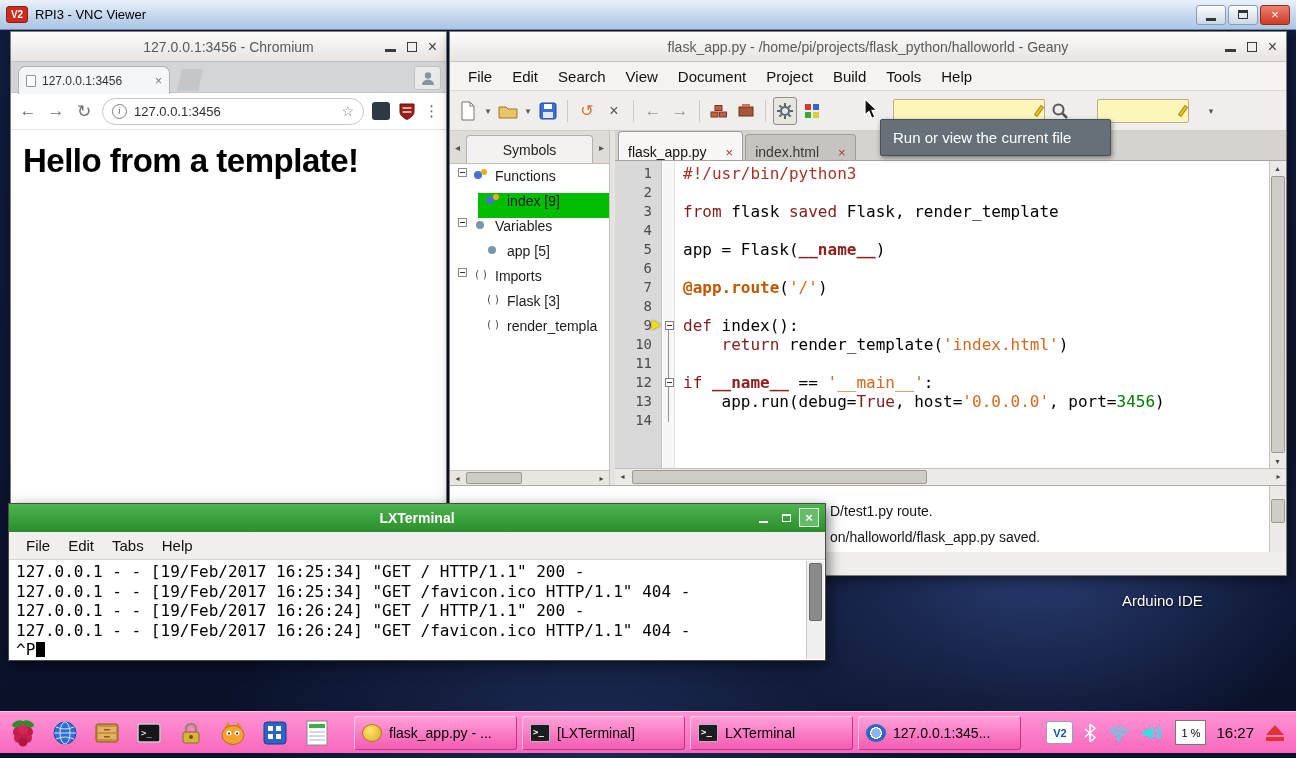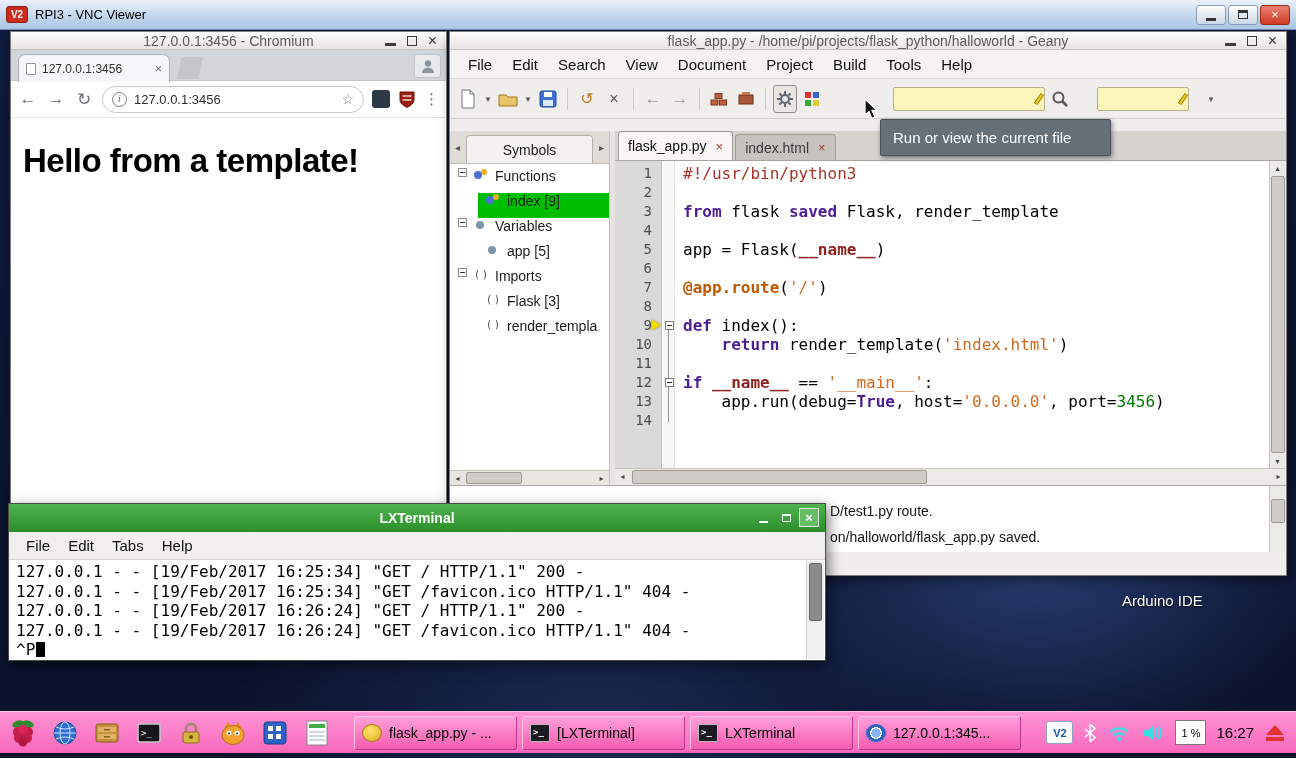--- a/index.html
+++ b/index.html
@@ -23,21 +23,21 @@
   
   #desktop{position:absolute;left:0;top:30px;right:0;bottom:0;
     background:
       radial-gradient(ellipse 430px 300px at 80% 72%, rgba(52,76,140,.75) 0%, rgba(20,30,64,0) 70%),
       radial-gradient(ellipse 520px 340px at 46% 98%, rgba(38,58,110,.6) 0%, rgba(14,22,48,0) 72%),
       linear-gradient(#101c3e,#0a1128)}
   #desktop-label{position:absolute;left:1122px;top:592px;color:#fff;font-size:15px;text-shadow:0 1px 2px #000;z-index:5}
 
   
   .win{position:absolute;border:1px solid #7d7d7d;box-shadow:3px 4px 12px rgba(0,0,0,.5);background:#f0eeec}
-  .win-titlebar{height:18px;background:linear-gradient(#fcfcfc,#e7e4e1);border-bottom:1px solid #c6c2be;
+  .win-titlebar{height:30px;background:linear-gradient(#fcfcfc,#e7e4e1);border-bottom:1px solid #c6c2be;
     position:relative;display:flex;align-items:center;justify-content:center;font-size:14px;color:#5a5a5a}
   .win-controls{position:absolute;right:9px;top:0;height:100%;display:flex;align-items:center;gap:11px;color:#3c3c3c}
   .wc-min{width:11px;height:3px;background:#3c3c3c;margin-top:8px}
   .wc-max{width:10px;height:10px;border:1.5px solid #3c3c3c}
   .wc-close{font-size:16px;line-height:1;color:#3c3c3c}
 
   
   #chromium{left:10px;top:31px;width:437px;height:500px;background:#fff;z-index:10}
   #cr-tabstrip{height:31px;background:#d3d6d9;position:relative;border-bottom:1px solid #c2c5c8}
   #cr-tab{position:absolute;left:7px;top:4px;width:152px;height:28px;background:#f5f6f7;border:1px solid #aeb2b6;border-bottom:none;
@@ -98,39 +98,39 @@
   .ic-method::after{content:"";position:absolute;width:6px;height:6px;border-radius:50%;background:#e8b020;left:7px;top:1px}
   .ic-variable::before{content:"";position:absolute;width:8px;height:8px;border-radius:50%;background:#7d96ab;left:2px;top:3px}
   .ic-import{font-family:"DejaVu Sans Mono",monospace;font-size:10px;line-height:13px;color:#444;letter-spacing:-2px}
   #sb-hscroll{height:15px;background:#e9e6e2;border-top:1px solid #c6c2be;position:relative}
   .sc-arrow{position:absolute;top:0;width:15px;height:14px;display:flex;align-items:center;justify-content:center;font-size:8px;color:#444}
   .sc-thumb{position:absolute;background:#cfcbc7;border:1px solid #9e9a96;border-radius:2px}
 
   #gy-splitter{width:5px;background:#e6e3e0}
   #ed-col{flex:1;display:flex;flex-direction:column;min-width:0}
   #ed-tabs{height:30px;background:#d6d2ce;border-bottom:1px solid #a7a3a0;display:flex;align-items:flex-end;padding-left:3px;gap:2px}
-  .ed-tab{height:26px;display:flex;align-items:center;gap:9px;padding:12px 9px;font-size:14px;border:1px solid #a09c98;border-bottom:none;
+  .ed-tab{height:26px;display:flex;align-items:flex-end;gap:19px;padding:0 9px;font-size:14px;border:1px solid #a09c98;border-bottom:none;
     border-radius:4px 4px 0 0;background:#c7c3bf;color:#3a3a3a}
   .ed-tab.active{background:#f8f7f6;height:29px;color:#111}
   .tab-close{color:#a33c2e;font-size:13px}
 
   #ed-wrap{flex:1;position:relative;background:#fff;overflow:hidden}
   .strip-num{position:absolute;left:0;top:0;bottom:0;width:47px;background:#d9d9d9;border-right:1px solid #c2c2c2}
   .strip-fold{position:absolute;left:48px;top:0;bottom:0;width:12px;background:#f7f7f7;border-right:1px solid #e6e6e6}
   #fold-line{position:absolute;left:53px;top:169px;height:92px;width:1px;background:#949494;z-index:1}
   #ed-lines{position:absolute;left:0;top:0;right:17px;bottom:0;padding-top:3px}
   .ed-row{display:flex;height:19px;position:relative}
   .ed-num{width:48px;flex:none;text-align:right;padding-right:11px;color:#4c4c4c;font:14px/19px "DejaVu Sans Mono",monospace}
   .ed-marker{position:absolute;left:37px;top:4px;width:0;height:0;border-left:9px solid #f2de00;border-top:5.5px solid transparent;border-bottom:5.5px solid transparent;z-index:3;filter:drop-shadow(0 0 1px #887700)}
   .ed-foldcell{width:12px;flex:none;display:flex;justify-content:center;z-index:2}
   .fold-box{width:9px;height:9px;border:1px solid #7e7e7e;background:#fff;margin-top:5px;position:relative}
   .fold-box::after{content:"";position:absolute;left:1px;right:1px;top:3px;height:1px;background:#333}
   .ed-text{padding-left:8px;font:16px/19px "DejaVu Sans Mono",monospace;white-space:pre}
   .tk-comment{color:#a5342a}
-  .tk-kw{color:#4c1d95;font-weight:bold}
+  .tk-kw{color:#7f1d1d;font-weight:normal}
   .tk-str{color:#d2691e}
   .tk-num{color:#007d00}
   .tk-dunder{color:#902020;font-weight:bold}
   .tk-deco{color:#c05800;font-weight:bold}
   .tk-plain{color:#000}
   #ed-vscroll{position:absolute;right:0;top:0;bottom:0;width:17px;background:#eceae7;border-left:1px solid #c6c2be}
   #ed-vscroll .sc-thumb{left:1px;right:1px;top:15px;bottom:15px}
   #ed-hscroll{height:17px;background:#eceae7;border-top:1px solid #c6c2be;position:relative}
   #ed-hscroll .sc-thumb{left:17px;top:1px;bottom:1px;width:44%}
   #sb-hscroll .sc-thumb{left:16px;top:1px;bottom:1px;width:56px}

